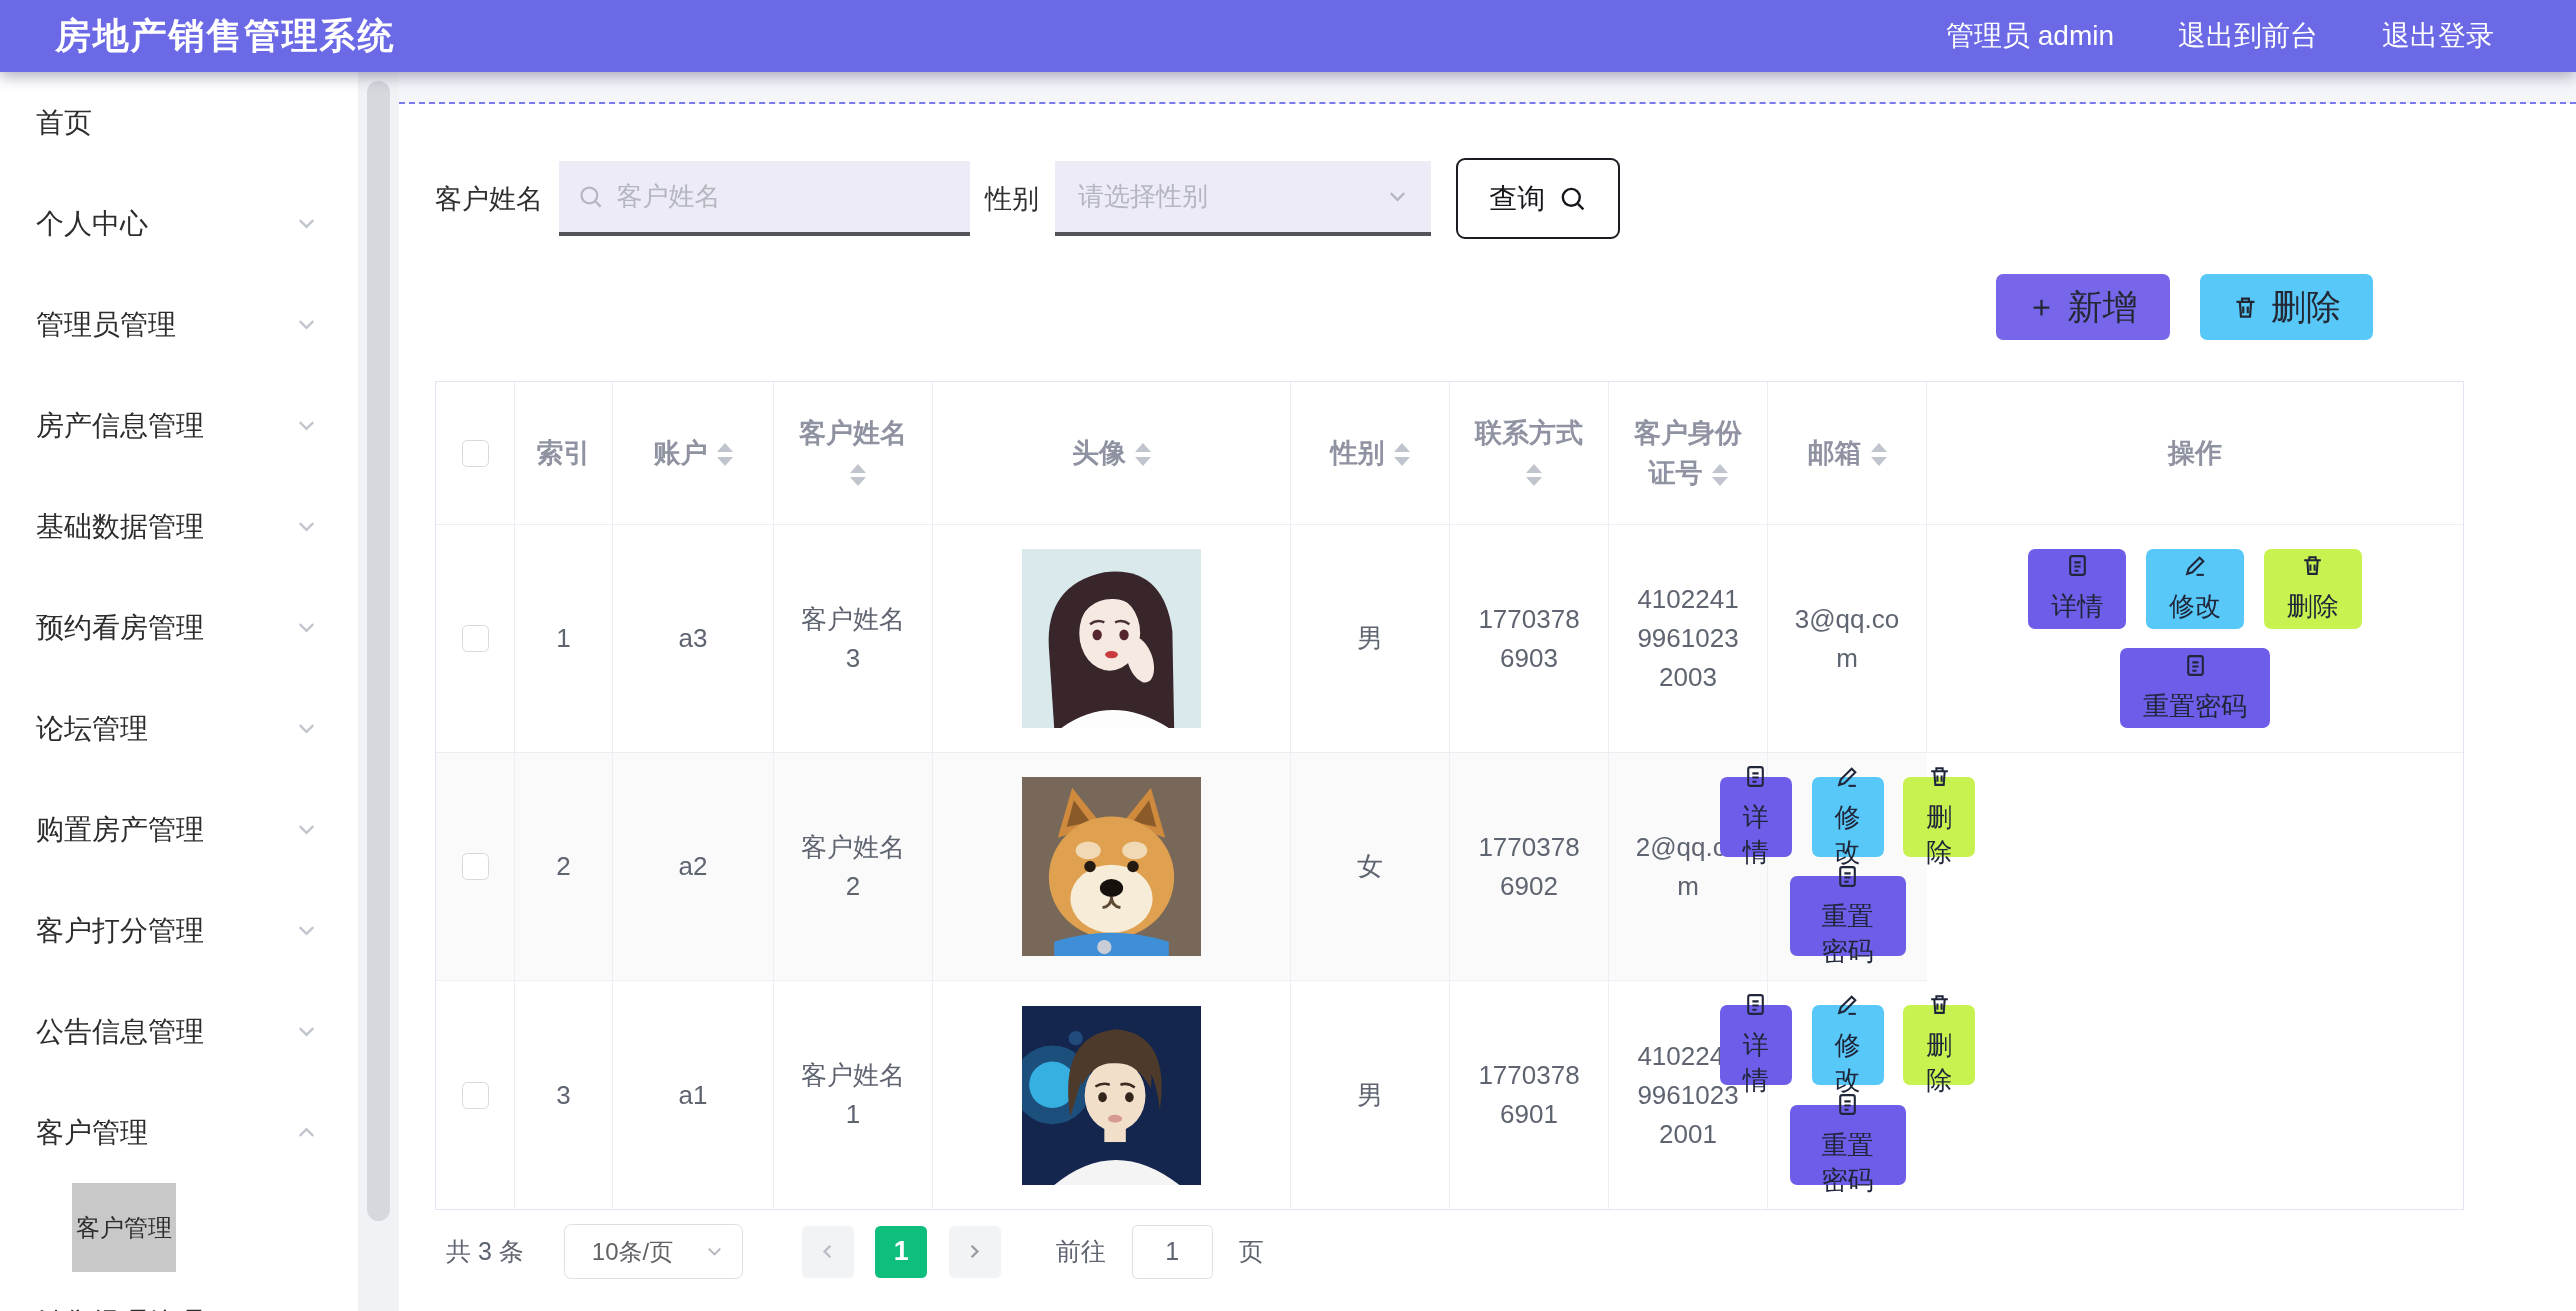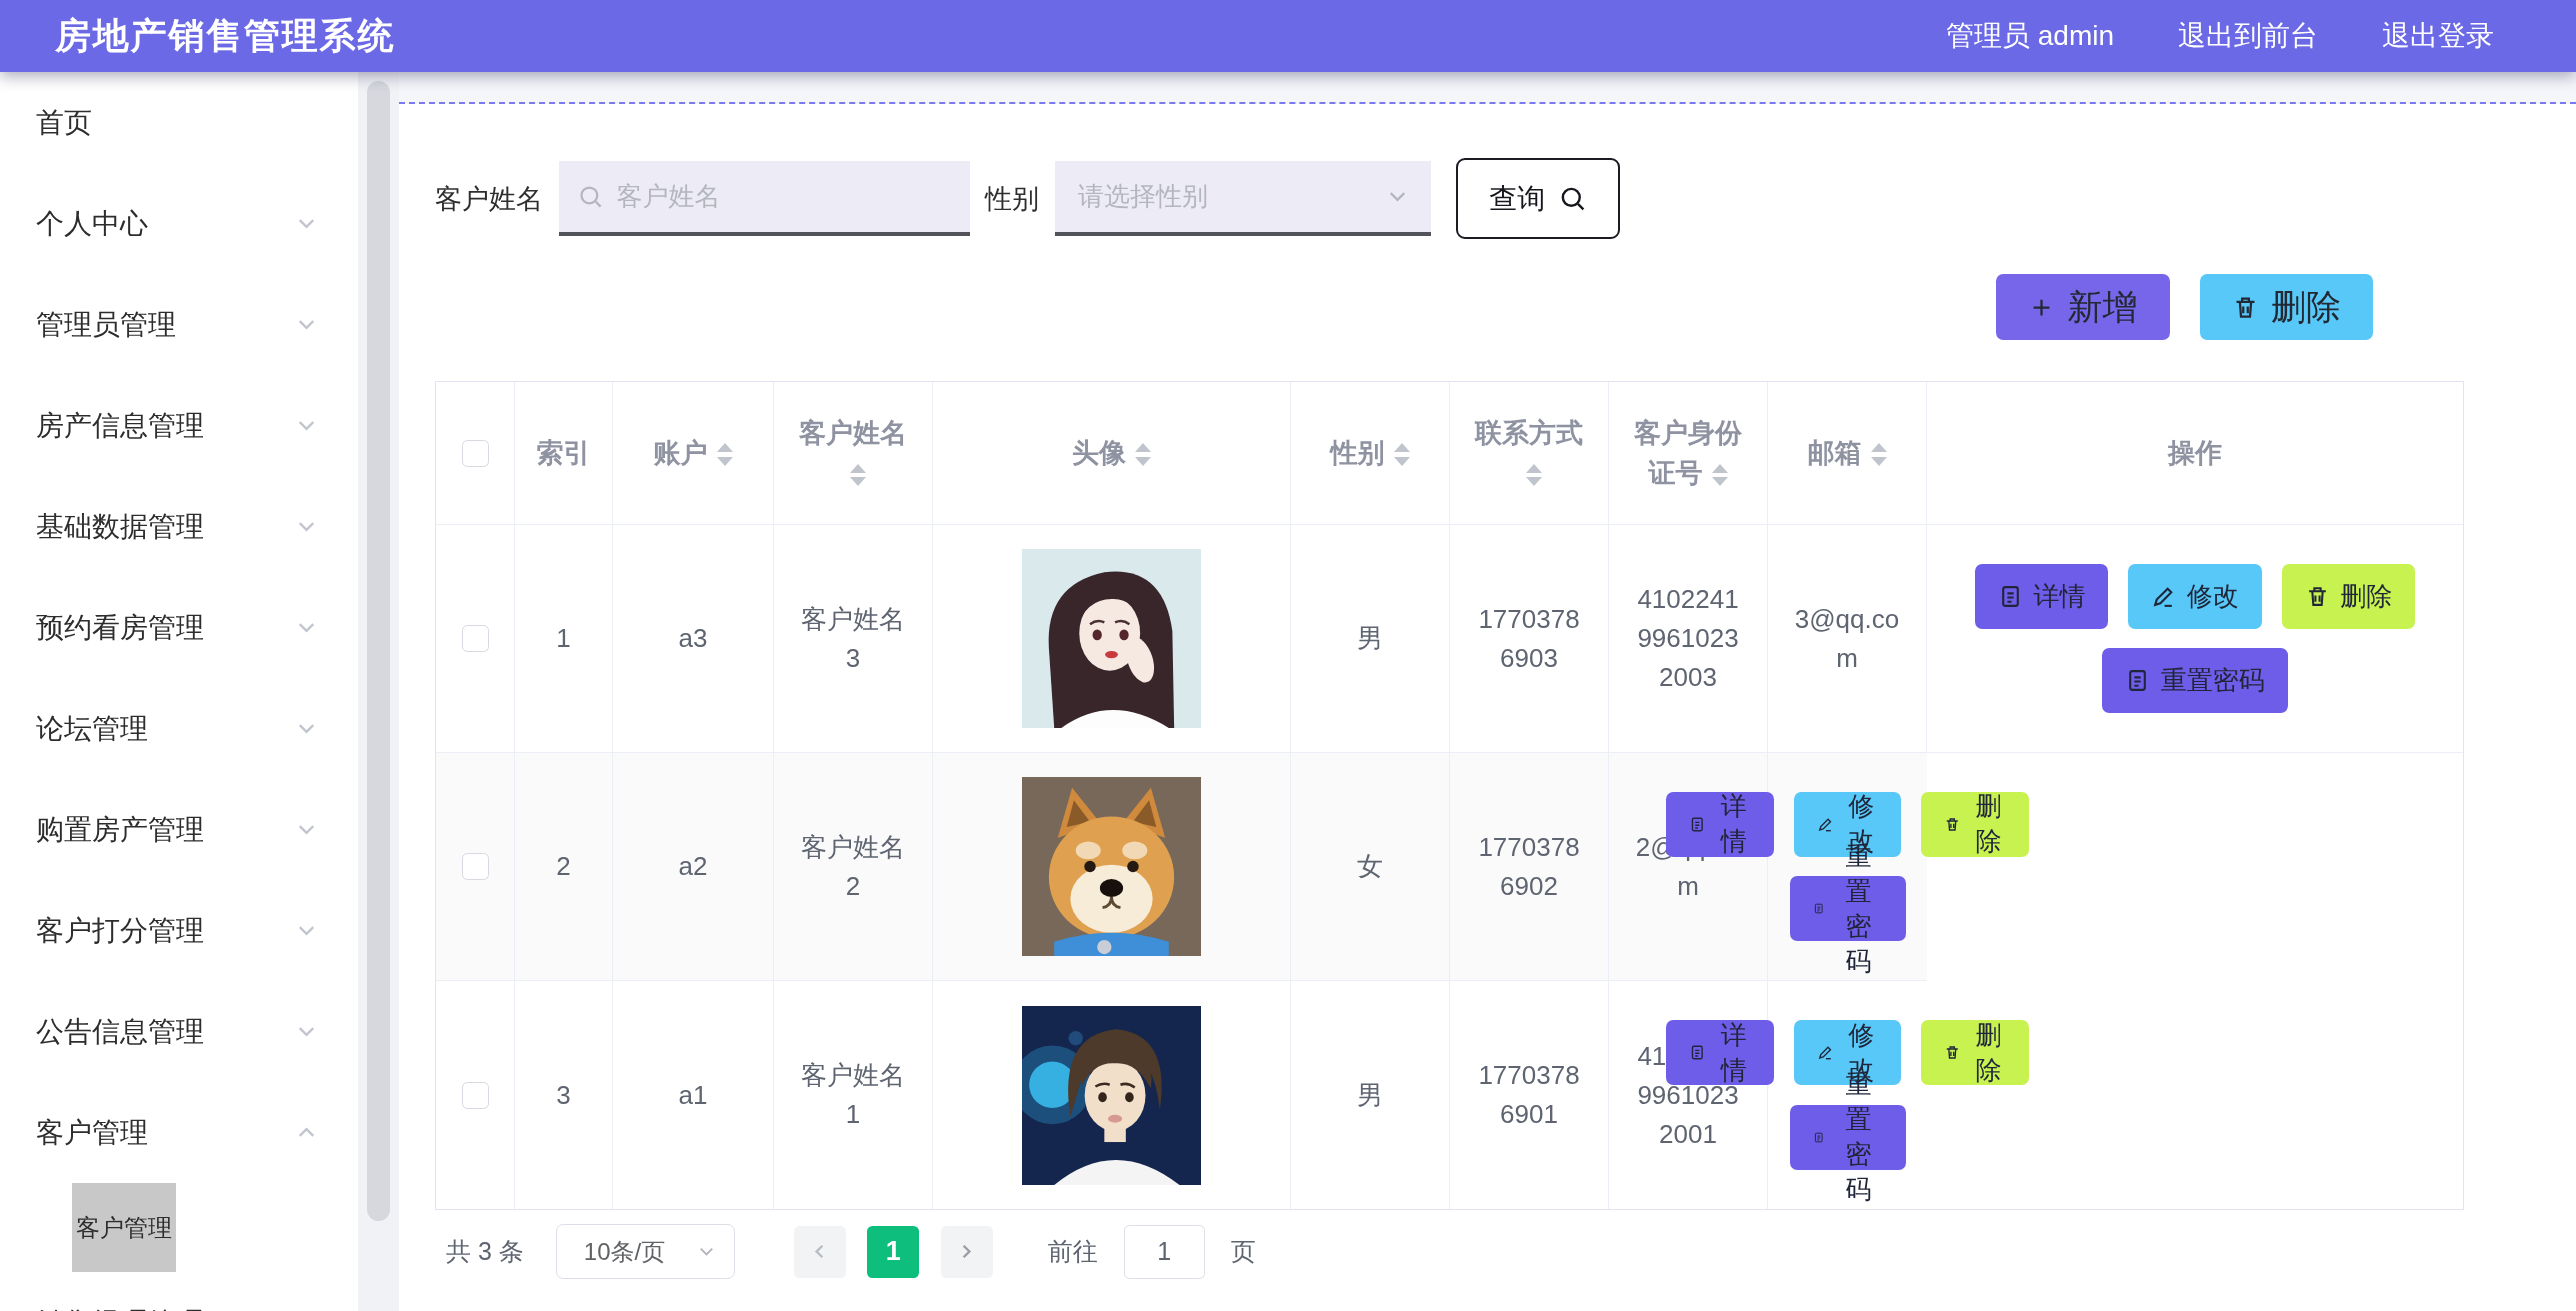--- a/index.html
+++ b/index.html
@@ -82,32 +82,32 @@
   .caret i { display:block; width:0; height:0; border-left:8px solid transparent; border-right:8px solid transparent; }
   .caret .up { border-bottom:9.8px solid #c0c4cc; }
   .caret .dn { border-top:9.8px solid #c0c4cc; }
   .td { height:228px; font-size:26px; color:#5E6470; padding:0 21.5px; }
   .td-inner { text-align:center; word-break:break-all; line-height:1.5; }
   .tr.stripe .td { background:#fafafa; }
   .checkbox { width:27px; height:27px; border:1.8px solid #d6d9e0; border-radius:5.4px; background:#fff; cursor:pointer; }
   .avatar { width:179px; height:179px; display:block; }
   .td-ops { flex-direction:column; gap:19.7px; }
   .ops-line { display:flex; gap:19.7px; }
-  .row-btn { height:65px; border:none; border-radius:7.2px; display:flex; align-items:center;
+  .row-btn { height:80px; border:none; border-radius:7.2px; display:flex; align-items:center;
     justify-content:center; gap:10.7px; font-size:26px; color:#20263a; cursor:pointer;
-    padding:0 23px; font-family:inherit; }
+    padding:0 23px; font-family:inherit;flex-direction:column; }
   .row-btn .ic { width:25px; height:25px; } .row-btn .ic svg { width:100%; height:100%; display:block; }
   .rb-purple { background:#6E5DE8; }
   .rb-blue { background:#57C8F8; }
   .rb-green { background:#C8F24F; }
 
   
   .pagination { position:absolute; top:1152px; left:47px; display:flex; align-items:center;
     font-size:25px; color:#5E6470; }
-  .pg-total { margin-right:32px; white-space:nowrap; }
+  .pg-total { margin-right:40px; white-space:nowrap; }
   .pg-size { width:179px; height:55px; border:0.9px solid #dcdfe6; border-radius:7.2px; background:#fff;
     display:flex; align-items:center; justify-content:space-between; padding:0 16px 0 27px;
     font-size:24px; color:#606266; cursor:pointer; margin-right:59px; }
   .pg-size .select-chevron { width:23px; height:23px; }
   .pg-sq { width:52px; height:52px; border-radius:5.4px; display:flex; align-items:center;
     justify-content:center; cursor:pointer; }
   .pg-arrow { background:#f2f3f5; color:#b8bcc4; }
   .pg-arrow svg { width:23px; height:23px; display:block; }
   .pg-next { color:#9a9da5; }
   .pg-page { background:#0EBE7D; color:#fff; font-weight:bold; font-size:27px; margin:0 21.5px; }

